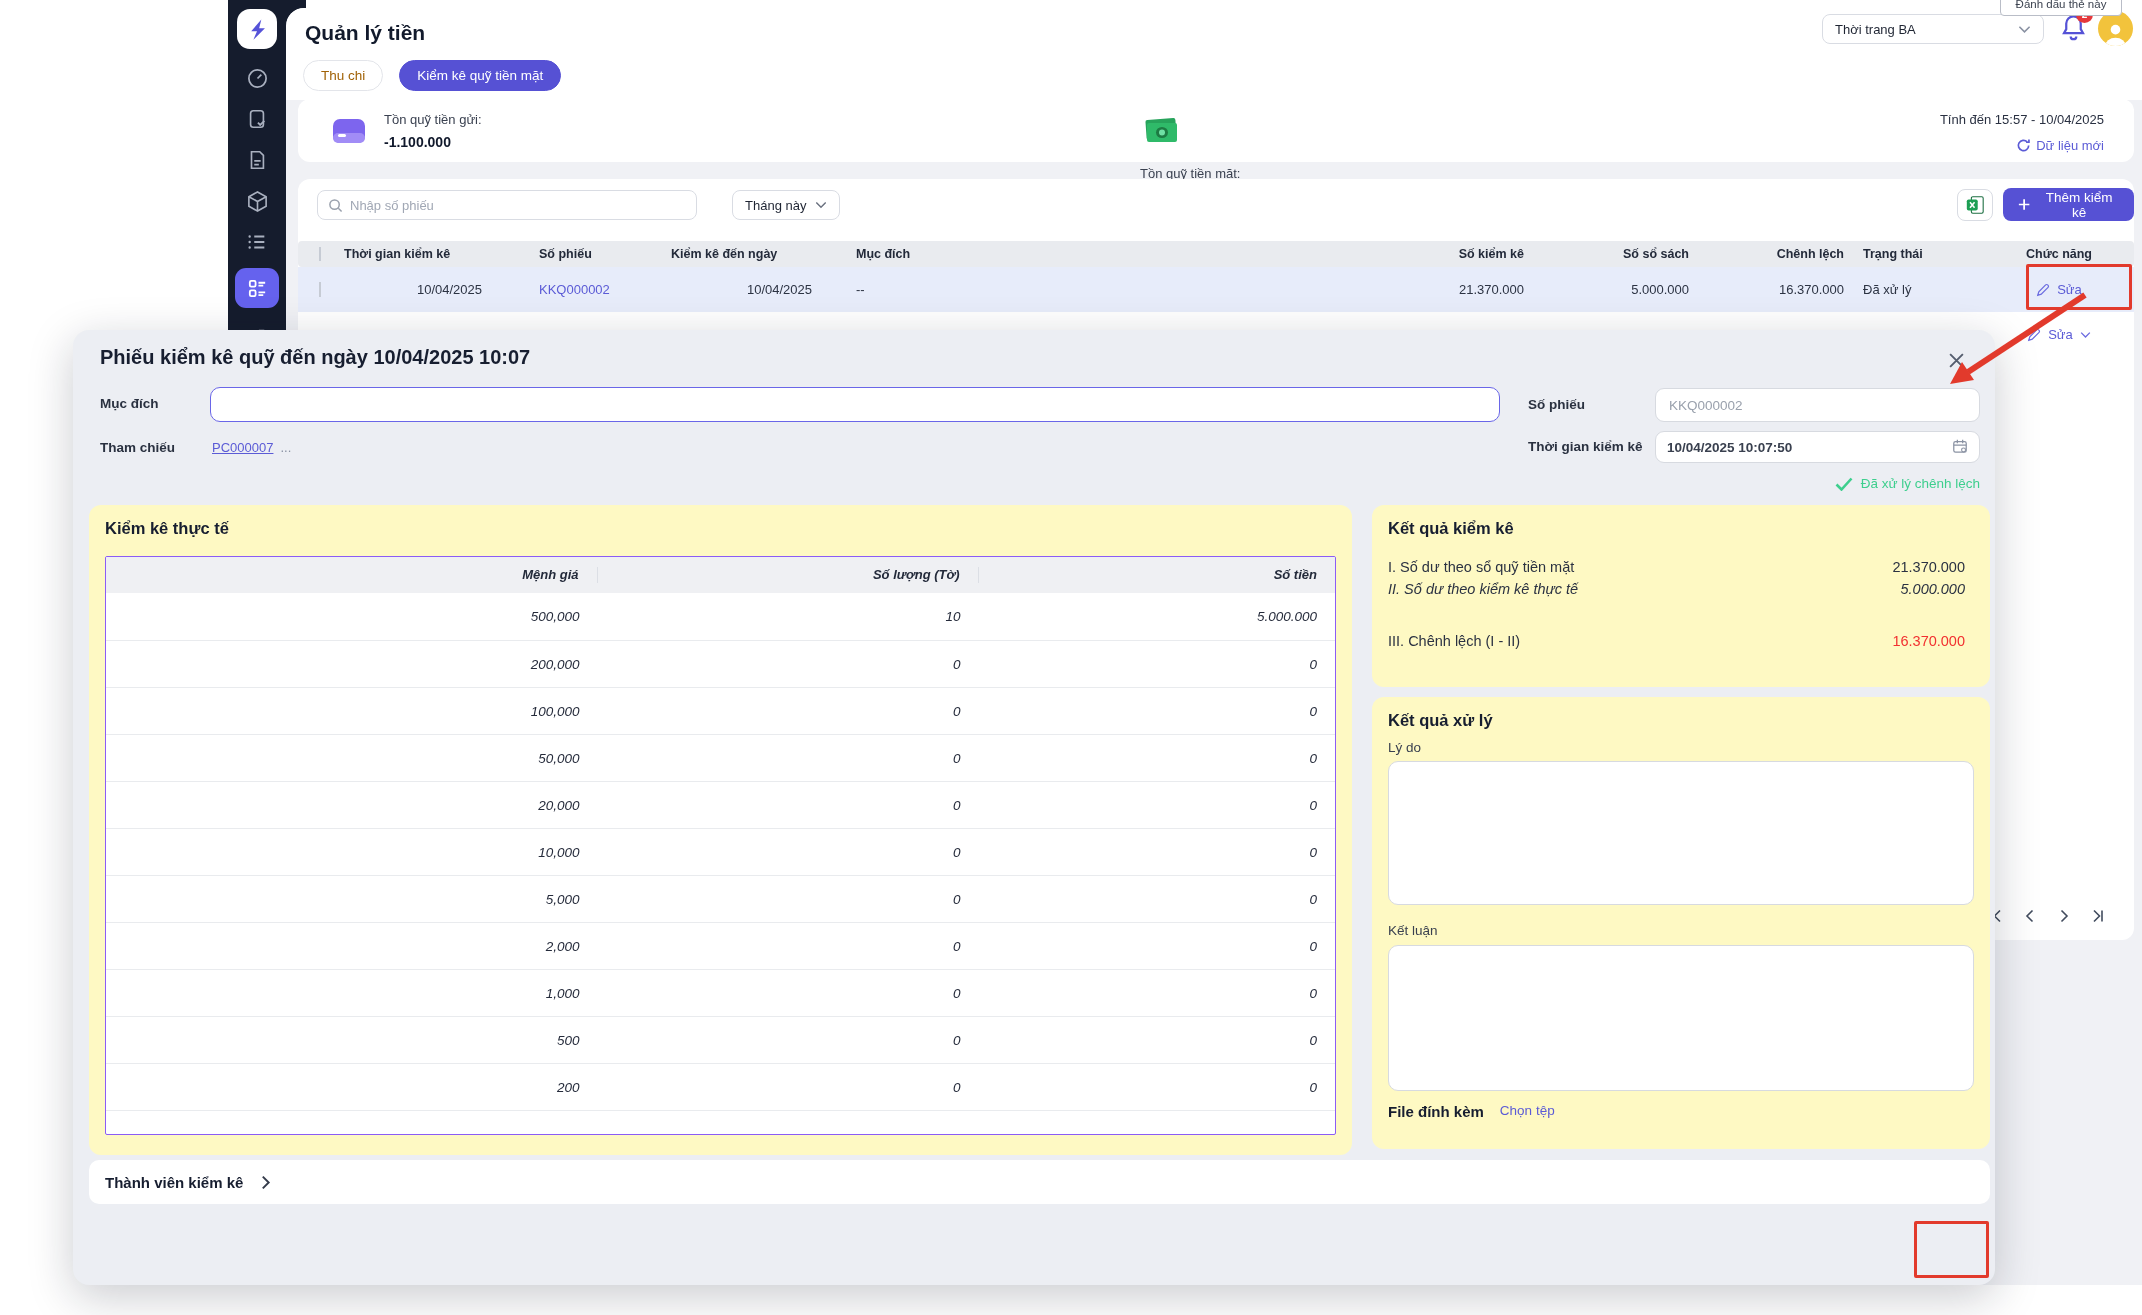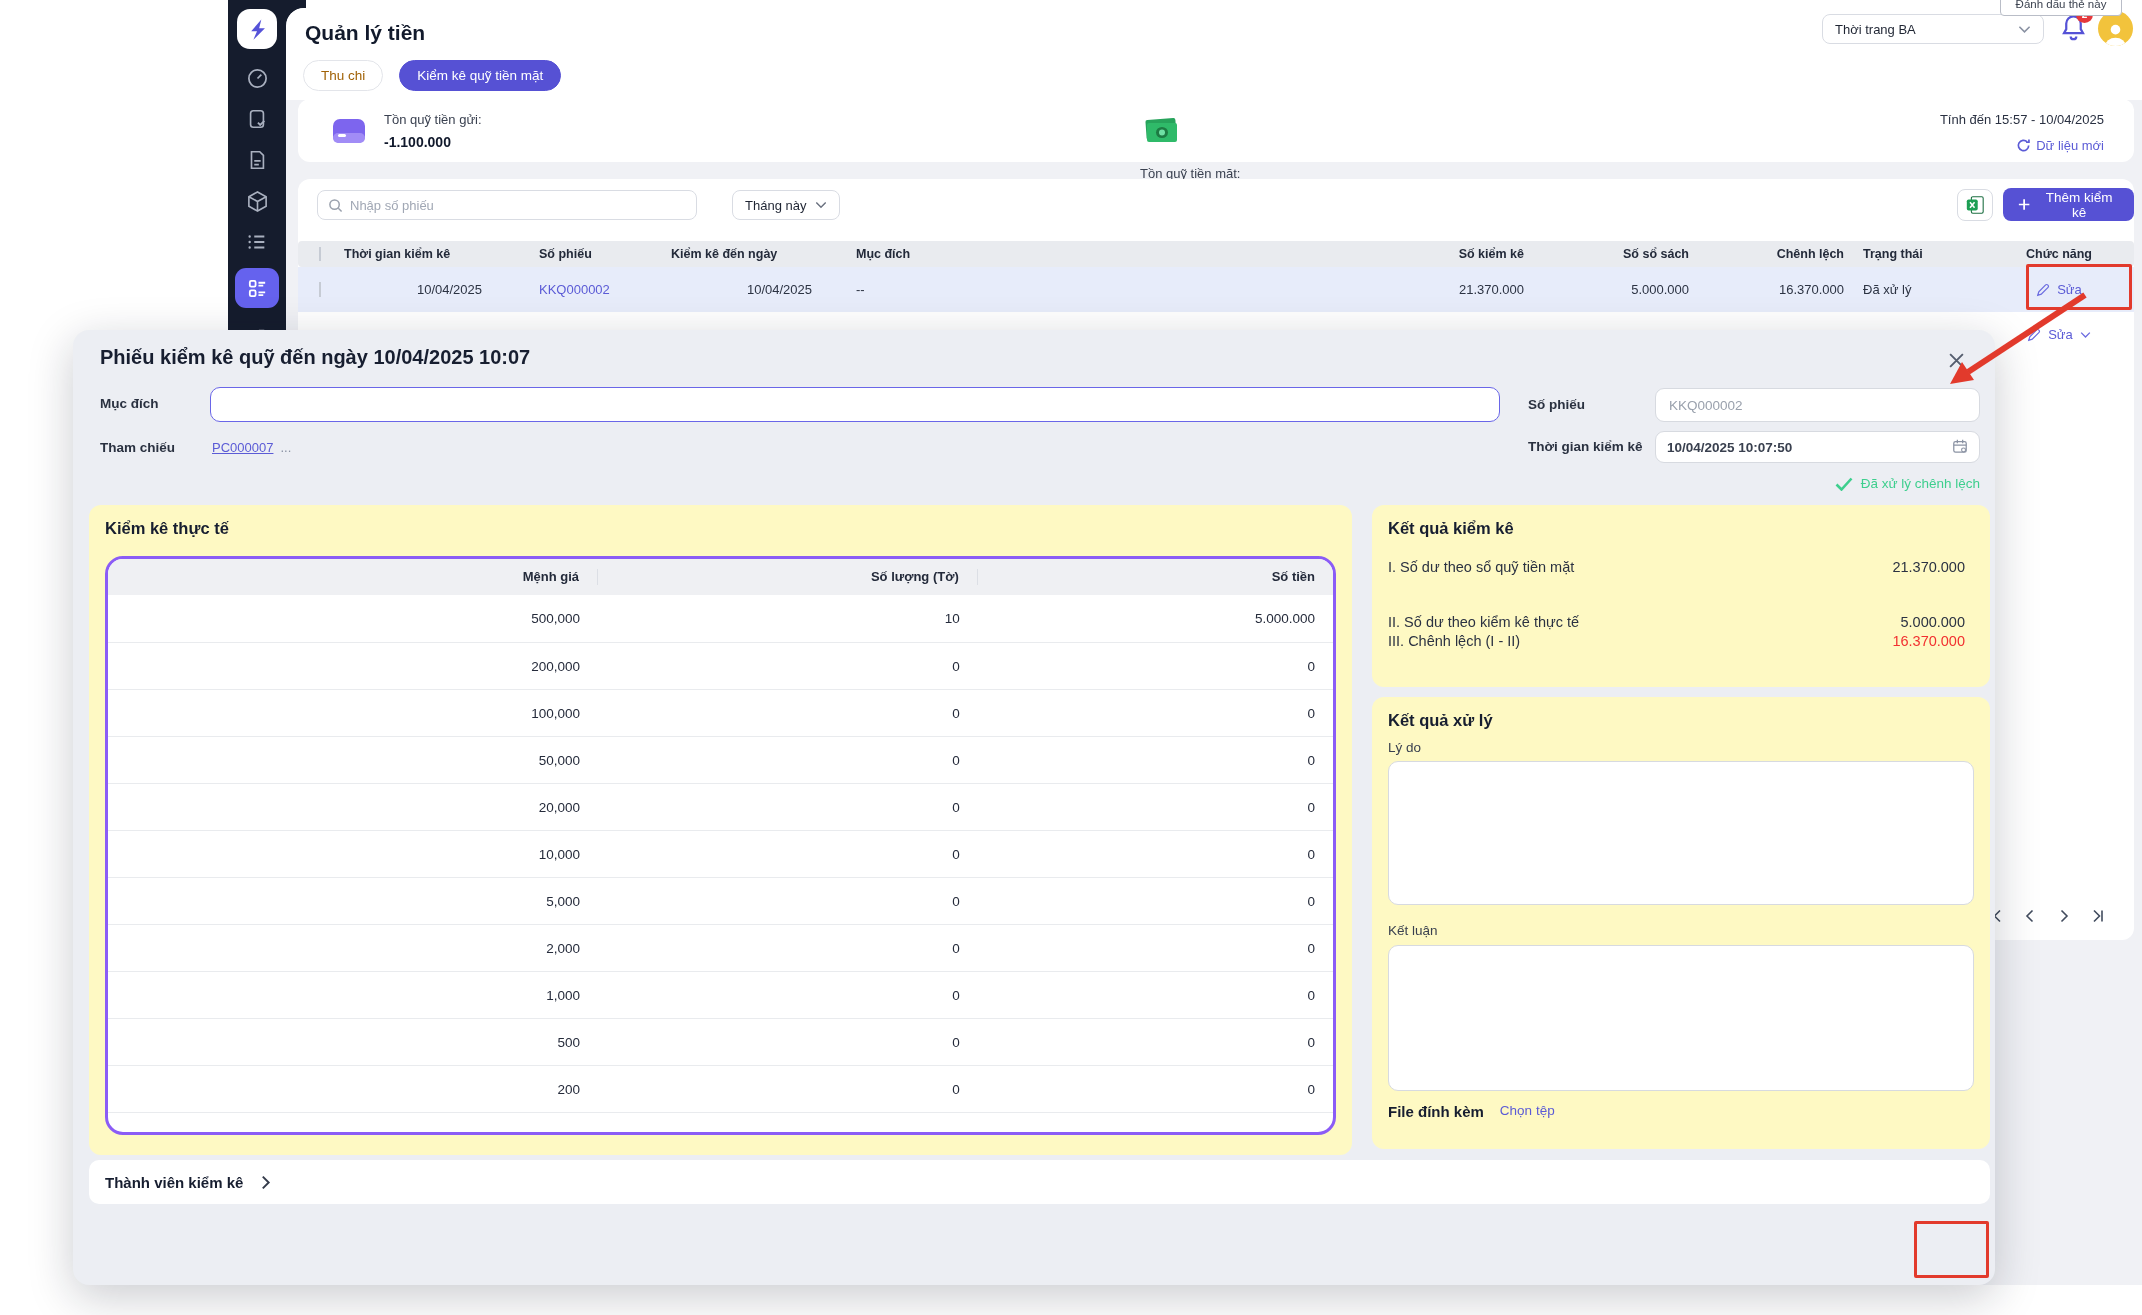--- a/index.html
+++ b/index.html
@@ -73,21 +73,21 @@
   .time-input { position:absolute; left:1582px; top:101px; width:325px; height:32px; border:1px solid #d7dae0; border-radius:9px; background:#fff; display:flex; align-items:center; padding:0 11px; font-size:13.5px; color:#39404f;font-weight:bold; }
   .time-input .cal { margin-left:auto; }
   .ref-row { position:absolute; left:139px; top:110px; font-size:13px; display:flex; gap:7px; align-items:baseline; }
   .ref-link { color:#5b5bd6; text-decoration:underline; cursor:pointer; }
   .ref-more { color:#8a92a3; }
   .status-row { position:absolute; right:15px; top:146px; display:flex; align-items:center; gap:8px; font-size:13.5px; color:#3ecf8e; }
 
   .panel { position:absolute; background:#fef9c3; border-radius:12px; }
   .inv-panel { left:16px; top:175px; width:1263px; height:650px; }
   .panel-title { position:absolute; left:16px; top:14px; font-size:16.5px; font-weight:700; color:#171e30; }
-  .inv-table { position:absolute; left:16px; top:51px; width:1231px; height:579px; border:3px solid #8b5cf6; border-radius:18px; background:#fff; overflow:hidden; }
+  .inv-table { position:absolute; left:16px; top:51px; width:1231px; height:579px; border:1px solid #8b5cf6; border-radius:2px; background:#fff; overflow:hidden;font-style:italic; }
   .inv-head { display:grid; grid-template-columns:40% 31% 29%; height:36px; background:#eff0f3; align-items:center; font-size:13px; font-weight:700; color:#232a3a; }
   .inv-hcell { text-align:right; padding-right:18px; border-right:1px solid #dcdfe5; height:16px; line-height:16px; }
   .inv-hcell:last-child { border-right:none; }
   .inv-row { display:grid; grid-template-columns:40% 31% 29%; height:47px; align-items:center; border-top:1px solid #e9ebee; font-size:13.5px; color:#252b3b; }
   .inv-head + .inv-row, .inv-body .inv-row:first-child { border-top:none; }
   .inv-cell { text-align:right; padding-right:18px; }
   .inv-partial { height:40px; }
 
   .res-panel { left:1299px; top:175px; width:618px; height:182px; }
   .res-row { position:absolute; left:16px; right:25px; display:flex; justify-content:space-between; font-size:14.5px; color:#2b3242; }
@@ -452,21 +452,21 @@
       <div class="inv-row inv-partial"></div>
     </div>
   </section>
 
   <section class="panel res-panel">
     <h3 class="panel-title">Kết quả kiểm kê</h3>
     <div class="res-row" style="top:54px;">
       <span>I. Số dư theo sổ quỹ tiền mặt</span>
       <span class="res-val">21.370.000</span>
     </div>
-    <div class="res-row" style="top:109px;">
+    <div class="res-row" style="top:76px;font-style:italic;">
       <span>II. Số dư theo kiểm kê thực tế</span>
       <span class="res-val">5.000.000</span>
     </div>
     <div class="res-row" style="top:128px;">
       <span>III. Chênh lệch (I - II)</span>
       <span class="res-val neg">16.370.000</span>
     </div>
   </section>
 
   <section class="panel proc-panel">

